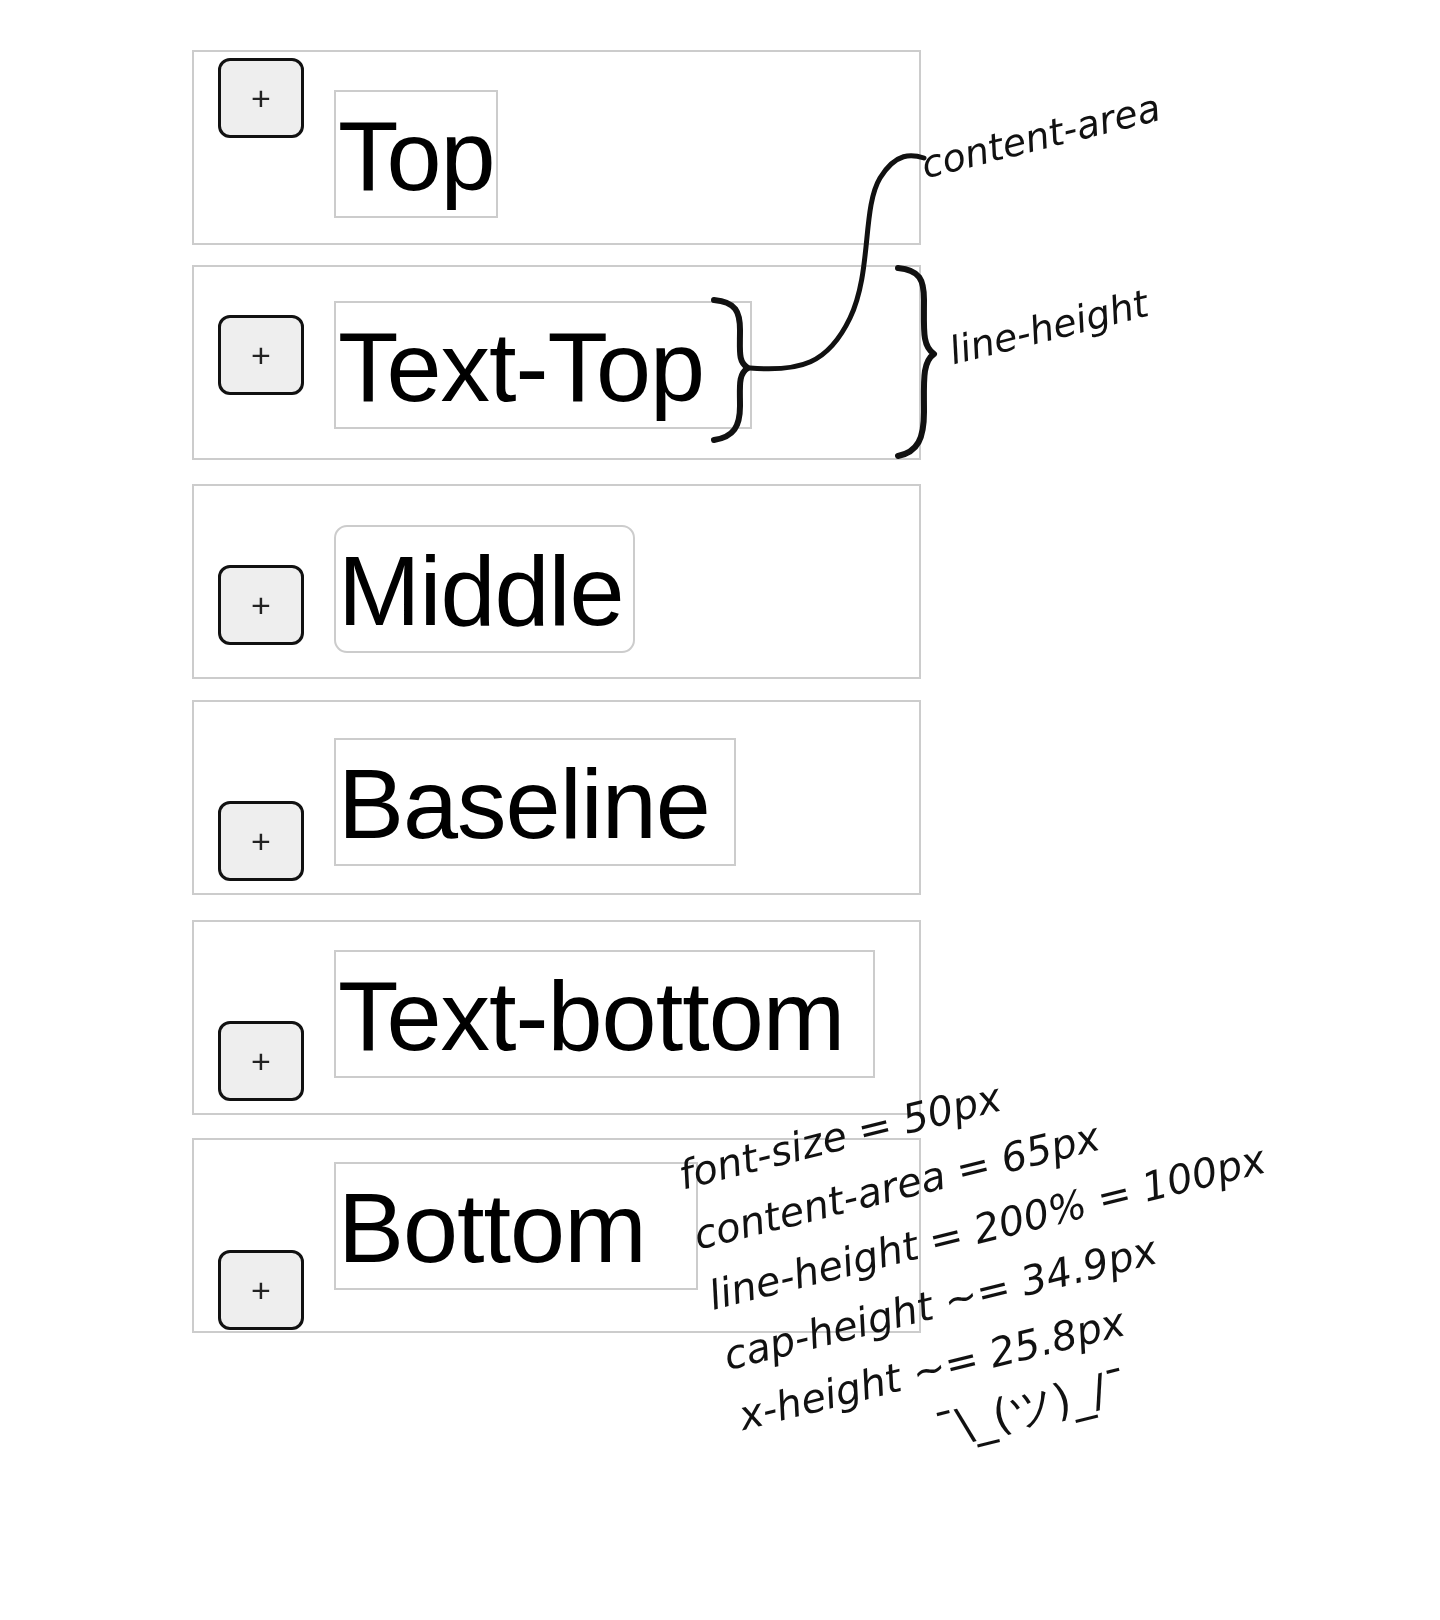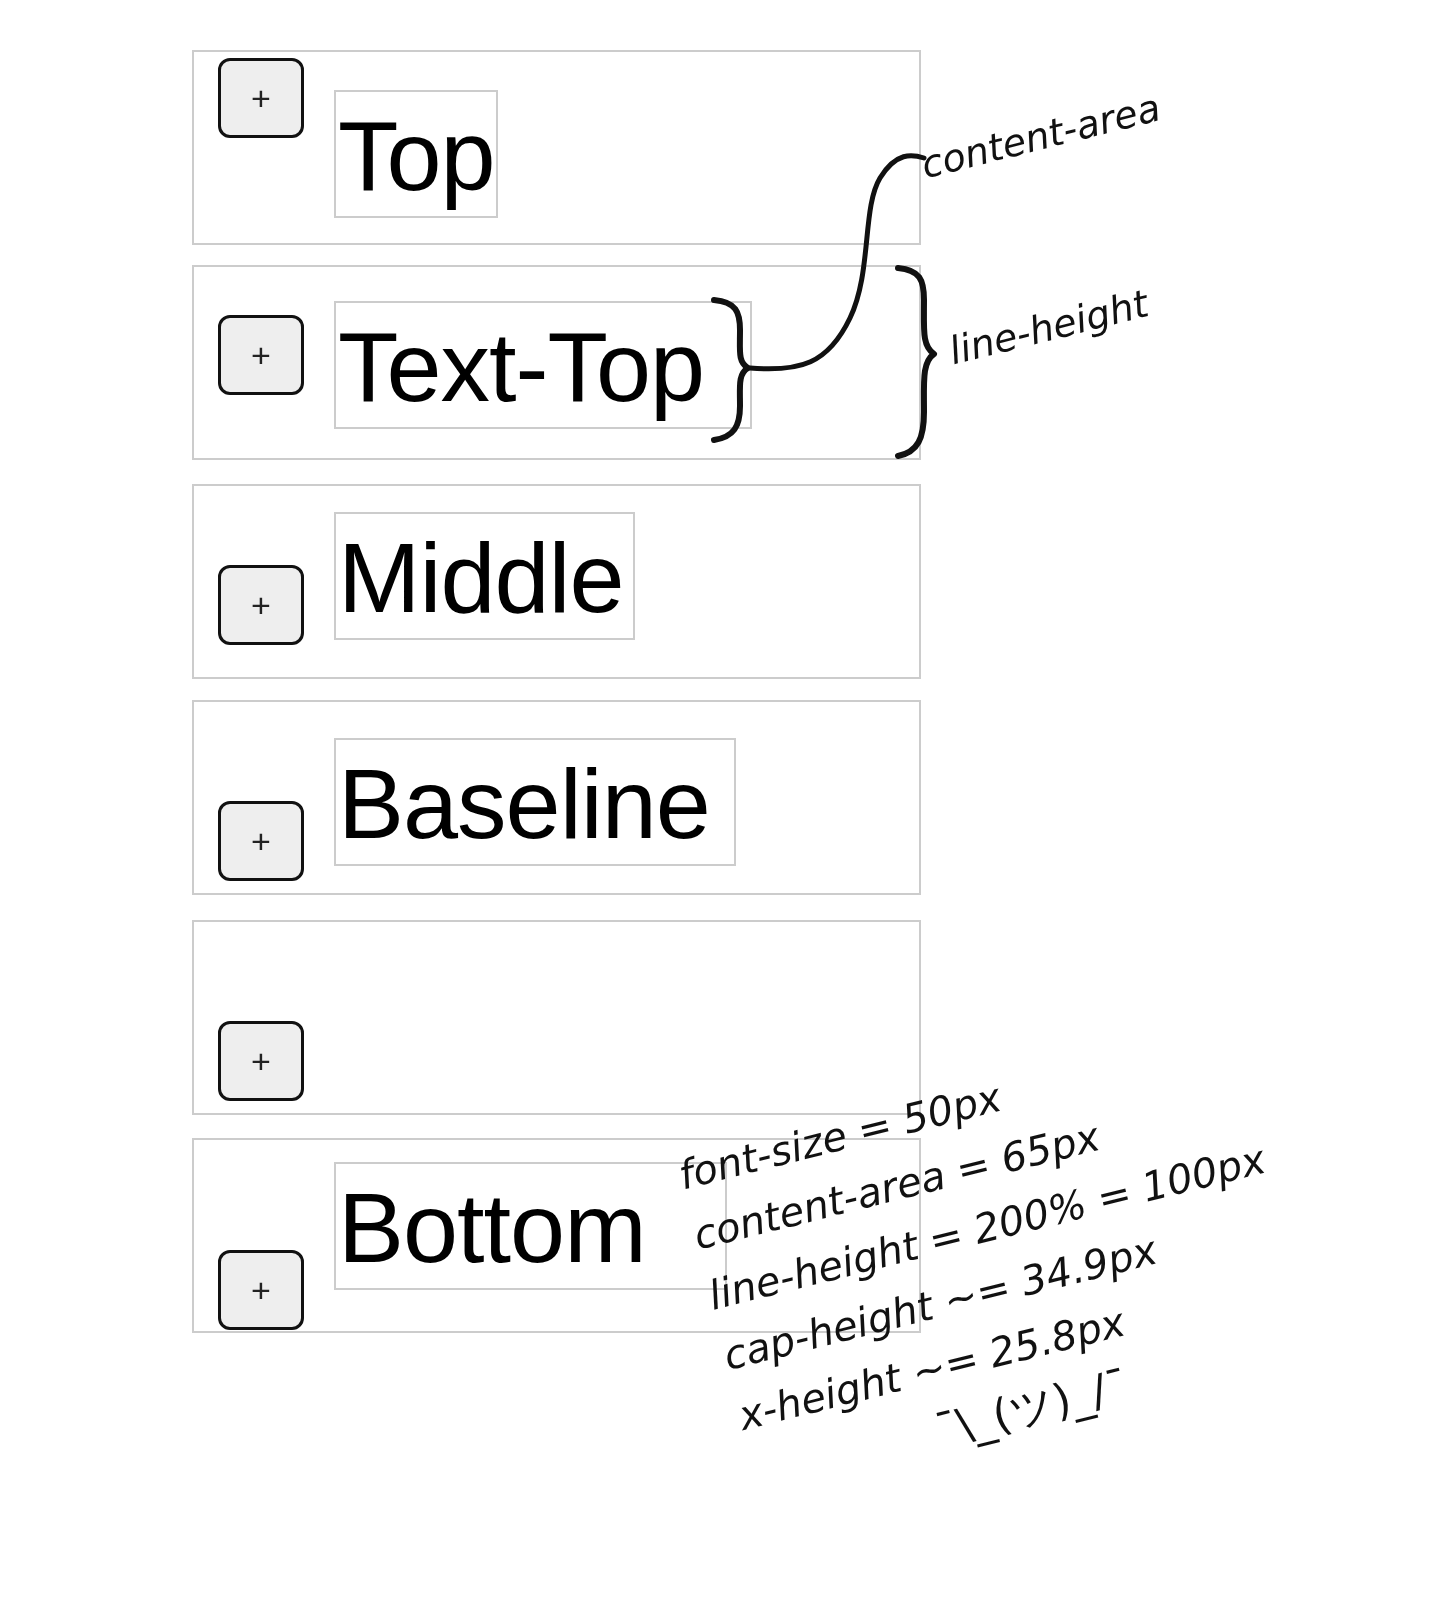--- a/index.html
+++ b/index.html
@@ -129,45 +129,48 @@
     </div>
     <div class="content-box" style="top:34px;width:418px;text-decoration:underline;">
       <span class="label">Text-Top</span>
     </div>
   </div>
 
   <div class="row" style="top:484px;">
     <div class="plus-btn" style="top:79px;">
       <span class="plus-glyph">+</span>
     </div>
-    <div class="content-box" style="top:26px;width:301px;">
+    <div class="content-box" style="top:39px;width:301px;border-radius:13px;">
       <span class="label">Middle</span>
     </div>
   </div>
 
   <div class="row" style="top:700px;">
     <div class="plus-btn" style="top:99px;">
       <span class="plus-glyph">+</span>
     </div>
     <div class="content-box" style="top:36px;width:402px;">
       <span class="label">Baseline</span>
     </div>
   </div>
 
   <div class="row" style="top:920px;">
     <div class="plus-btn" style="top:99px;">
       <span class="plus-glyph">+</span>
     </div>
+    <div class="content-box" style="top:28px;width:541px;">
+      <span class="label">Text-bottom</span>
+    </div>
   </div>
 
   <div class="row" style="top:1138px;">
     <div class="plus-btn" style="top:110px;">
       <span class="plus-glyph">+</span>
     </div>
-    <div class="content-box" style="top:22px;width:393px;text-align:right;">
+    <div class="content-box" style="top:22px;width:364px;text-align:right;">
       <span class="label">Bottom</span>
     </div>
   </div>
 
   <svg width="1440" height="1620" viewBox="0 0 1440 1620" style="position:absolute;left:0;top:0;pointer-events:none;">
 
     <path d="M 714 300
              C 736 302, 740 312, 740 330
              C 740 352, 738 362, 748 368
              C 738 374, 740 386, 740 406

